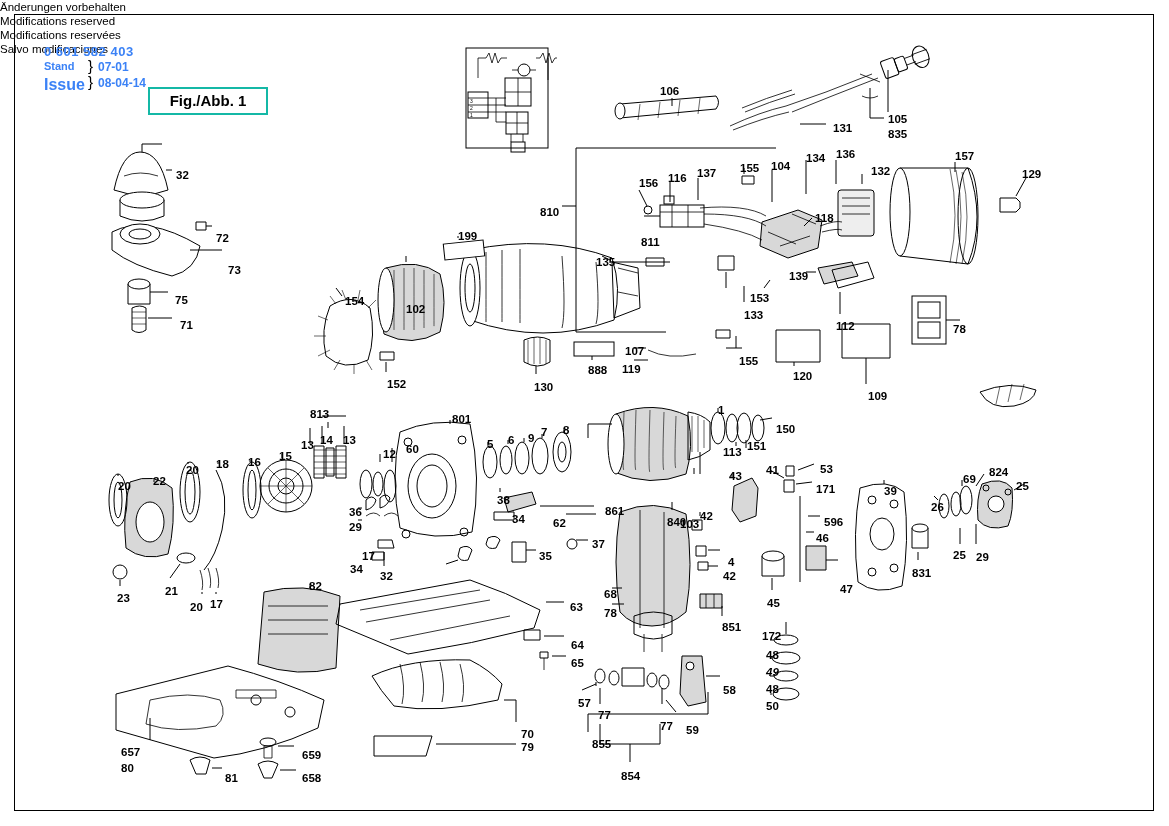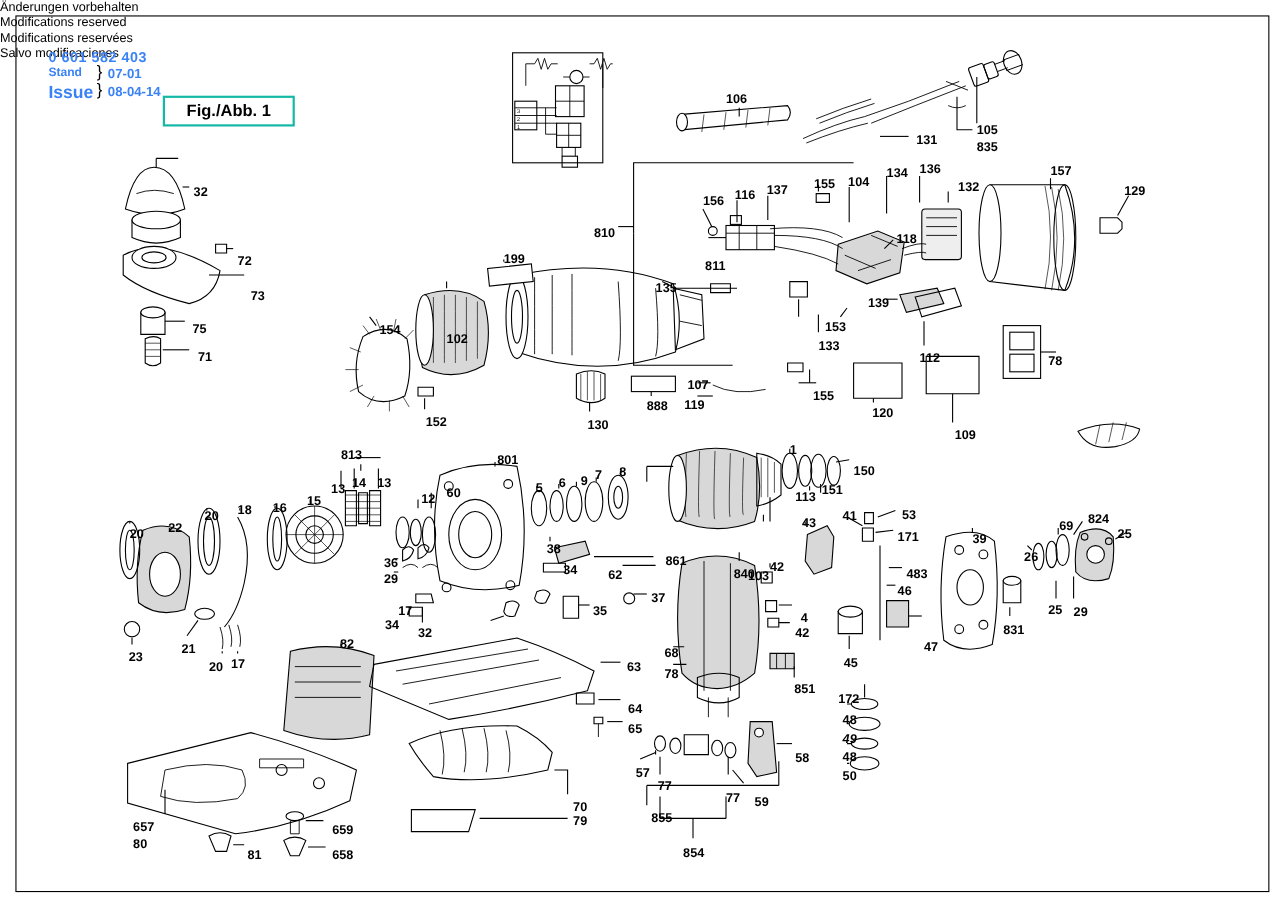--- a/index.html
+++ b/index.html
@@ -508,21 +508,21 @@
       <div class="lbl" style="left: 563px; top: 424px;">8</div>
       <div class="lbl" style="left: 718px; top: 404px;">1</div>
       <div class="lbl" style="left: 776px; top: 423px;">150</div>
       <div class="lbl" style="left: 747px; top: 440px;">151</div>
       <div class="lbl" style="left: 723px; top: 446px;">113</div>
       <div class="lbl" style="left: 680px; top: 474px; margin-top: 44px;">103</div>
       <div class="lbl" style="left: 729px; top: 470px;">43</div>
       <div class="lbl" style="left: 766px; top: 464px;">41</div>
       <div class="lbl" style="left: 820px; top: 463px;">53</div>
       <div class="lbl" style="left: 816px; top: 483px;">171</div>
-      <div class="lbl" style="left: 824px; top: 516px;">483</div>
+      <div class="lbl" style="left: 824px; top: 516px;">596</div>
       <div class="lbl" style="left: 816px; top: 532px;">46</div>
       <div class="lbl" style="left: 884px; top: 485px;">39</div>
       <div class="lbl" style="left: 963px; top: 473px;">69</div>
       <div class="lbl" style="left: 989px; top: 466px;">824</div>
       <div class="lbl" style="left: 1016px; top: 480px;">25</div>
       <div class="lbl" style="left: 931px; top: 501px;">26</div>
       <div class="lbl" style="left: 953px; top: 549px;">25</div>
       <div class="lbl" style="left: 976px; top: 551px;">29</div>
       <div class="lbl" style="left: 912px; top: 567px;">831</div>
       <div class="lbl" style="left: 118px; top: 480px;">20</div>

